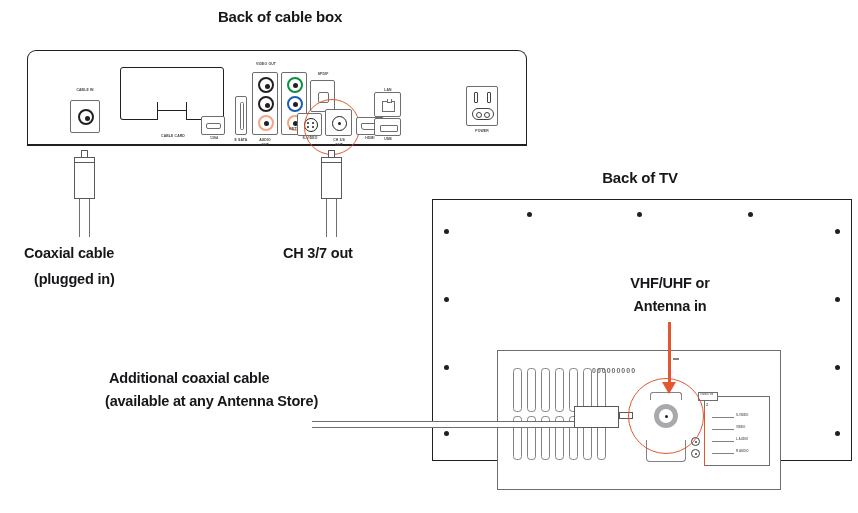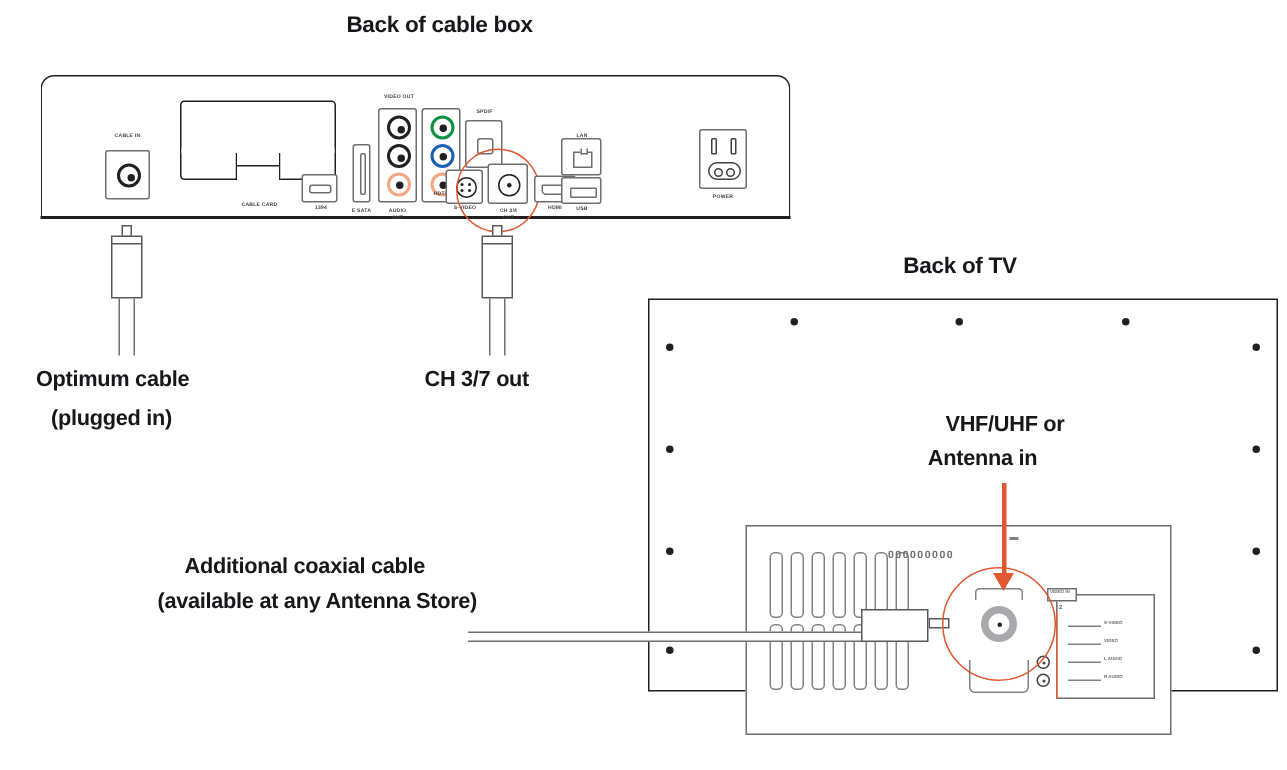--- a/index.html
+++ b/index.html
@@ -112,21 +112,21 @@
 
   .f-conn-outer{position:absolute;border-radius:50%;background:#a7a9ac;box-sizing:border-box;}
   .f-conn-mid{position:absolute;border-radius:50%;background:#ffffff;}
   .f-conn-pin{position:absolute;border-radius:50%;background:#231f20;}
 </style>
 </head>
 <body>
 
 <div class="stage">
 
-  <div class="abs heading" style="left:148px;top:8px;width:290px;">Back of cable box</div>
+  <div class="abs heading" style="left:135px;top:8px;width:290px;">Back of cable box</div>
 
   <div class="abs box-chassis" style="left:27px;top:50px;width:500px;height:95px;"></div>
   <div class="abs chassis-baseline" style="left:27px;top:144px;width:500px;"></div>
 
   <div class="abs port-plate plate-round" style="left:70px;top:100px;width:30px;height:33px;">
     <div class="jack jack-ring" style="left:7px;top:8px;width:16px;height:16px;">
       <div class="jack-core" style="left:4.5px;top:4.5px;width:5px;height:5px;"></div>
     </div>
   </div>
   <div class="tiny-label" style="left:62px;top:88px;width:46px;">CABLE IN</div>
@@ -225,21 +225,21 @@
       <div class="abs" style="left:11px;top:2.5px;width:6px;height:6px;border:1px solid #414042;border-radius:50%;box-sizing:border-box;"></div>
     </div>
   </div>
   <div class="tiny-label" style="left:466px;top:129px;width:32px;">POWER</div>
 
   <div class="coax-tip" style="left:81px;top:150px;width:7px;height:8px;"></div>
   <div class="coax-collar" style="left:74px;top:157px;width:21px;height:6px;"></div>
   <div class="coax-body" style="left:74px;top:162px;width:21px;height:37px;"></div>
   <div class="coax-wire" style="left:79px;top:199px;width:11px;height:38px;"></div>
 
-  <div class="abs caption" style="left:24px;top:243px;">Optimum cable</div>
+  <div class="abs caption" style="left:24px;top:243px;">Coaxial cable</div>
   <div class="abs caption" style="left:34px;top:269px;">(plugged in)</div>
 
   <div class="coax-tip" style="left:328px;top:150px;width:7px;height:8px;"></div>
   <div class="coax-collar" style="left:321px;top:157px;width:21px;height:6px;"></div>
   <div class="coax-body" style="left:321px;top:162px;width:21px;height:37px;"></div>
   <div class="coax-wire" style="left:326px;top:199px;width:11px;height:38px;"></div>
 
   <div class="abs caption" style="left:283px;top:243px;">CH 3/7 out</div>
 
   <div class="abs heading" style="left:545px;top:169px;width:190px;">Back of TV</div>
@@ -312,21 +312,21 @@
 
   <div class="io-line" style="left:704px;top:408px;width:1px;height:58px;background:#E2572F;"></div>
 
   <div class="long-cable" style="left:312px;top:421px;width:262px;"></div>
   <div class="coax-h-body" style="left:574px;top:406px;width:45px;height:22px;"></div>
   <div class="coax-h-tip" style="left:619px;top:412px;width:14px;height:7px;"></div>
 
   <div class="hl-circle" style="left:628px;top:378px;width:76px;height:76px;"></div>
 
   <div class="abs caption center" style="left:565px;top:273px;width:210px;">VHF/UHF or</div>
-  <div class="abs caption center" style="left:550px;top:296px;width:210px;">Antenna in</div>
+  <div class="abs caption center" style="left:565px;top:296px;width:210px;">Antenna in</div>
 
   <div class="arrow-shaft" style="left:668px;top:322px;width:3px;height:62px;"></div>
   <div class="arrow-head" style="left:662px;top:382px;"></div>
 
-  <div class="abs caption" style="left:123px;top:368px;">Additional coaxial cable</div>
+  <div class="abs caption" style="left:109px;top:368px;">Additional coaxial cable</div>
   <div class="abs caption" style="left:105px;top:391px;">(available at any Antenna Store)</div>
 
 </div>
 
 </body></html>

